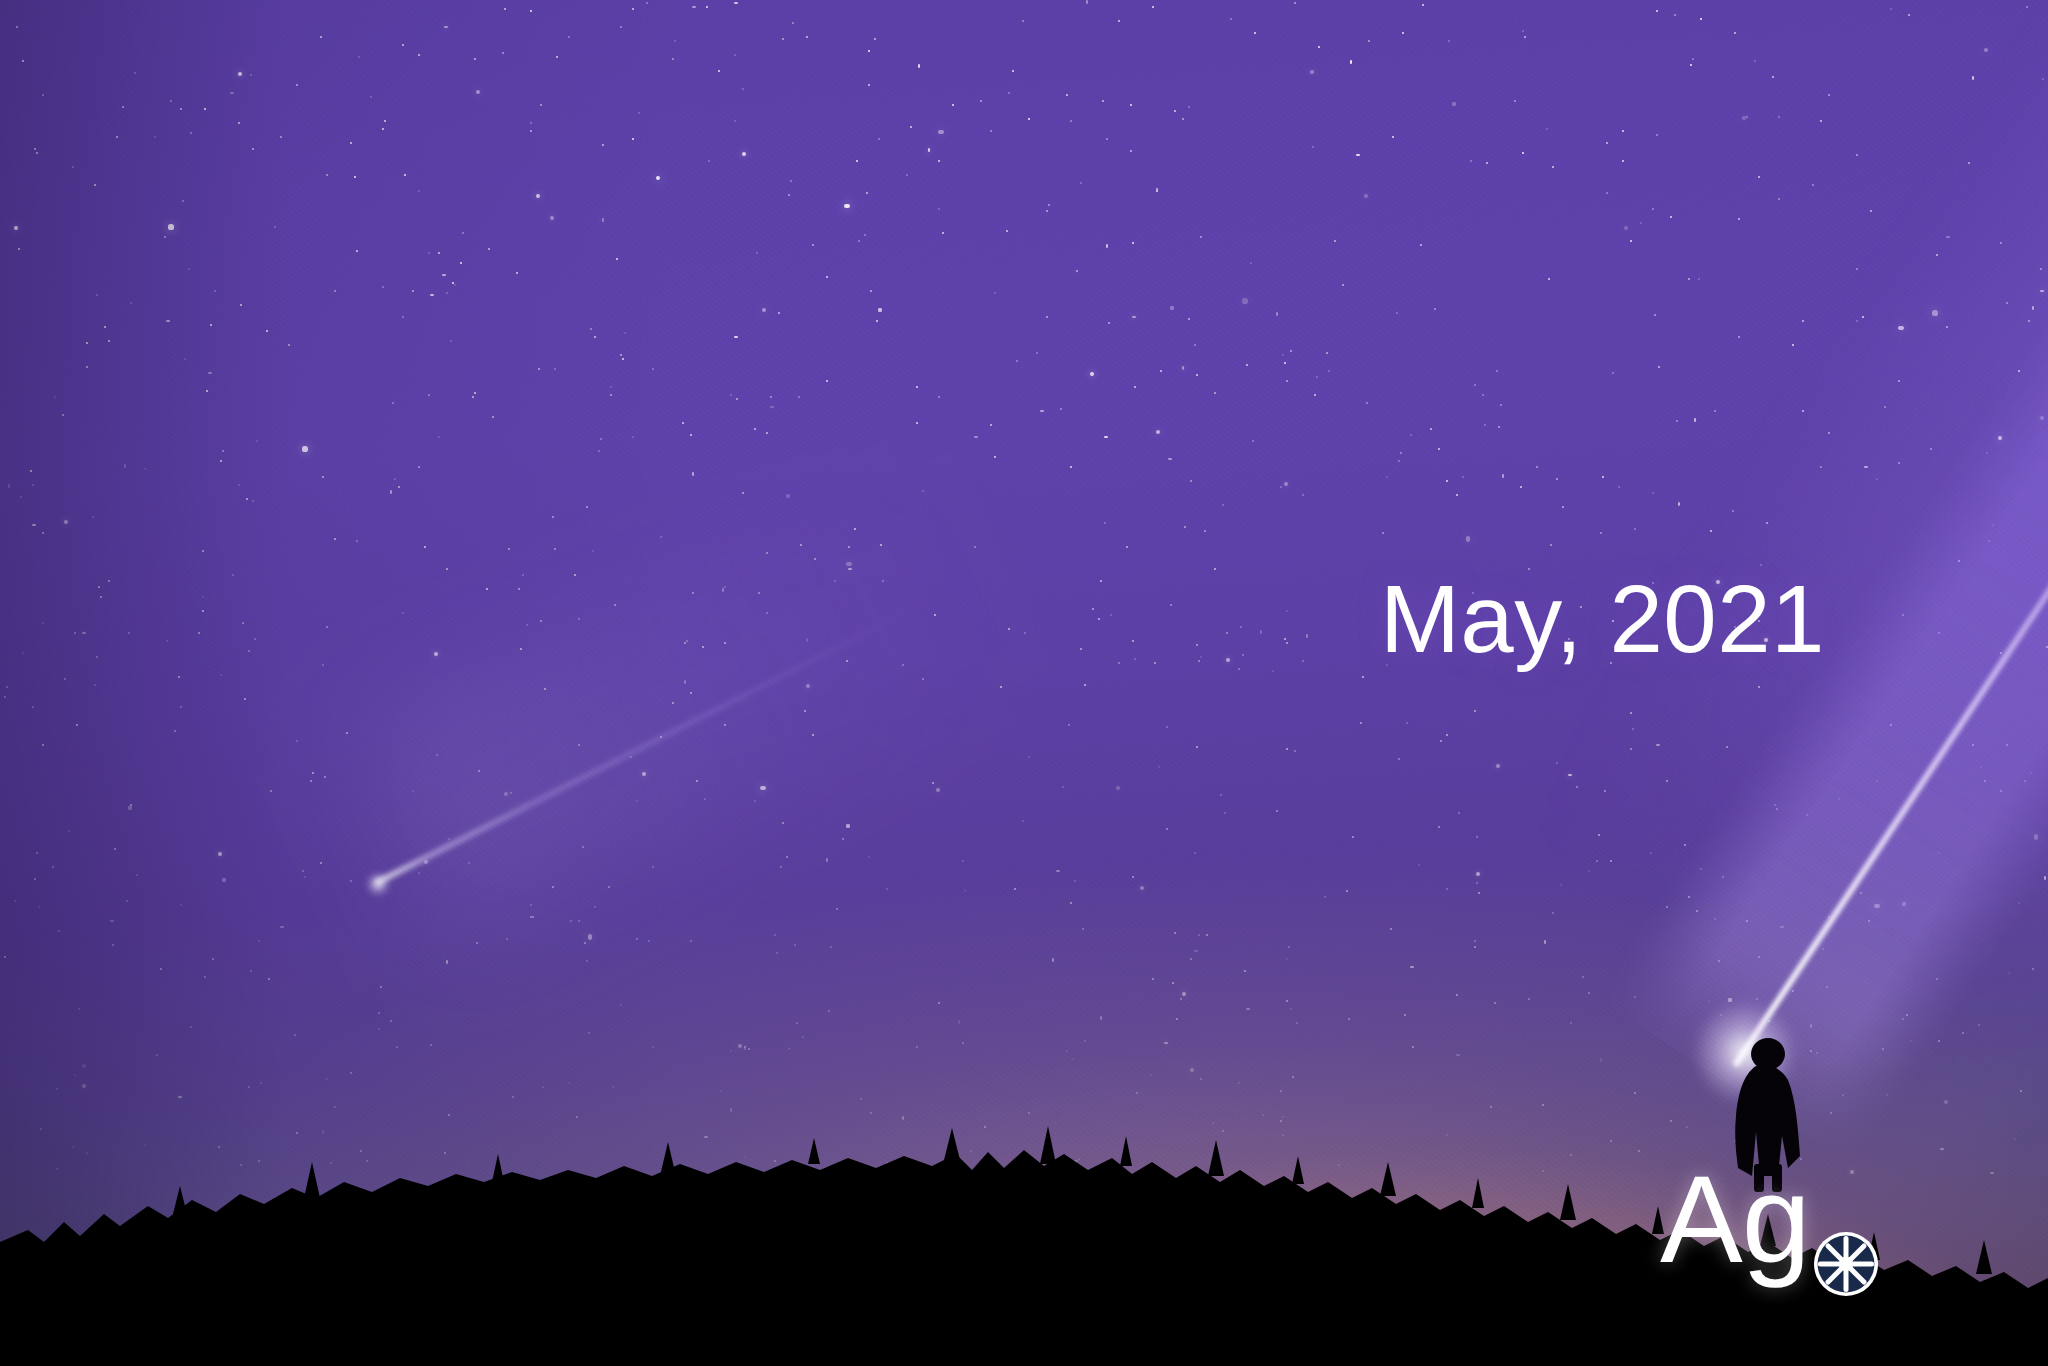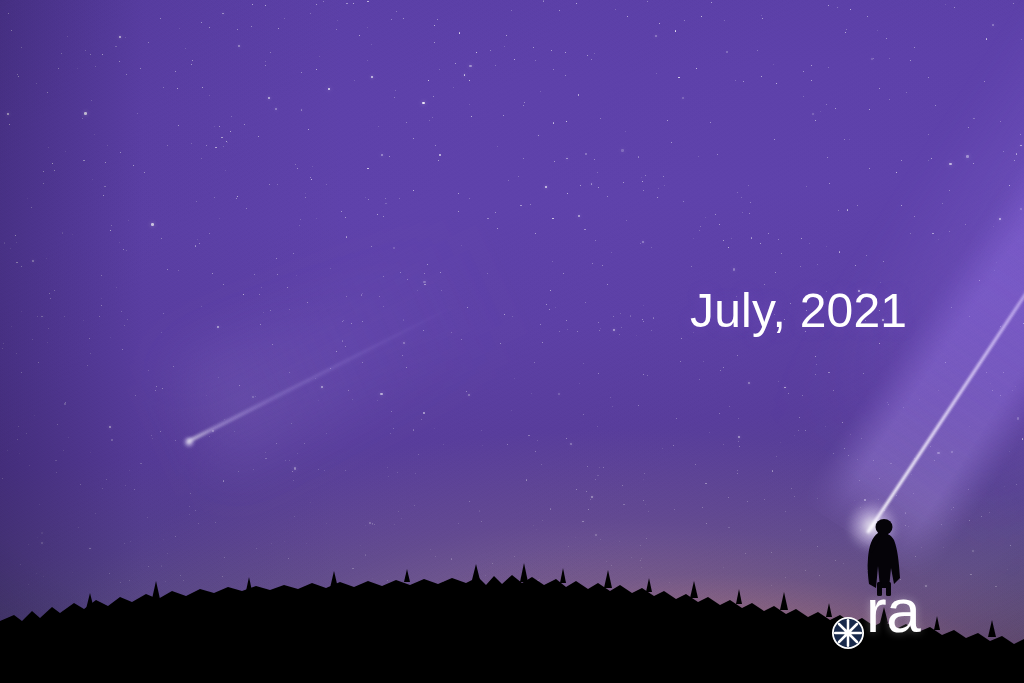--- a/index.html
+++ b/index.html
@@ -1236,36 +1236,36 @@
         <path d="M780,107 l4,-18 l4,18 z"></path>
         <path d="M826,114 l3,-14 l3,14 z"></path>
         <path d="M880,120 l4,-16 l4,16 z"></path>
         <path d="M934,127 l3,-14 l3,14 z"></path>
         <path d="M988,134 l4,-17 l4,17 z"></path>
       </g>
     </svg>
   </div>
 
 
-  <div class="date">July, 2021</div>
+  <div class="date">May, 2021</div>
 
   <div class="logo">
+    <span class="lt">Ag</span>
     <span class="logo-mark">
       <svg viewBox="0 0 34 34" width="34" height="34" aria-hidden="true">
         <circle cx="17" cy="17" r="16" fill="#ffffff"></circle>
         <circle cx="17" cy="17" r="14.2" fill="#18294a"></circle>
         <g stroke="#ffffff" stroke-width="2.5" stroke-linecap="round">
           <line x1="17" y1="17" x2="17" y2="4.2"></line>
           <line x1="17" y1="17" x2="26" y2="8"></line>
           <line x1="17" y1="17" x2="29.8" y2="17"></line>
           <line x1="17" y1="17" x2="26" y2="26"></line>
           <line x1="17" y1="17" x2="17" y2="29.8"></line>
           <line x1="17" y1="17" x2="8" y2="26"></line>
           <line x1="17" y1="17" x2="4.2" y2="17"></line>
           <line x1="17" y1="17" x2="8" y2="8"></line>
         </g>
         <circle cx="17" cy="17" r="3.6" fill="#ffffff"></circle>
       </svg>
     </span>
-    <span class="lt">ra</span>
   </div>
 
 </div>
 
 </body></html>

